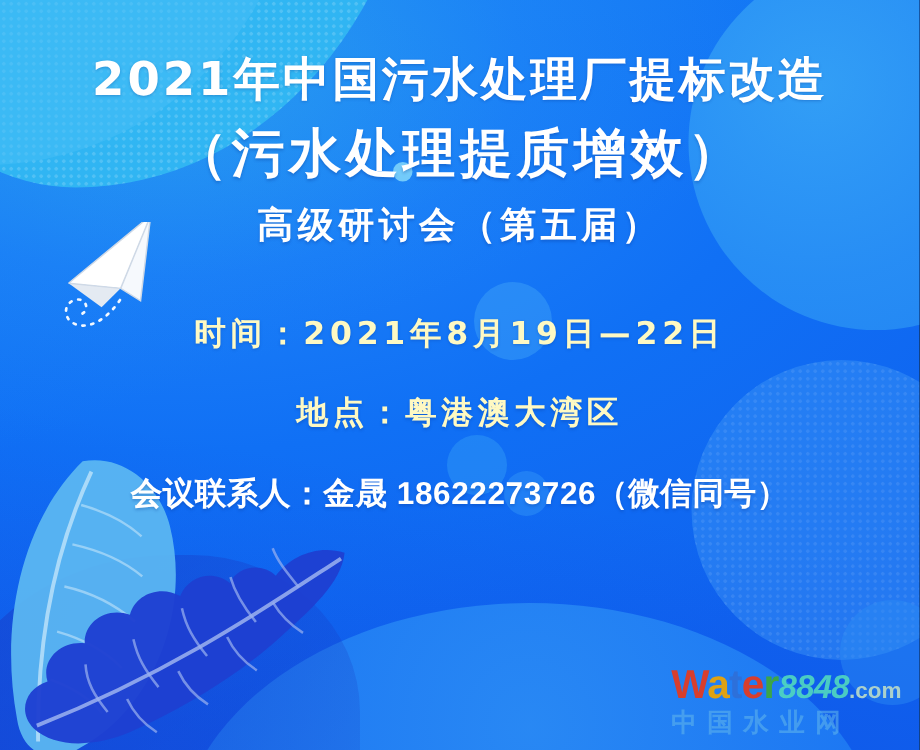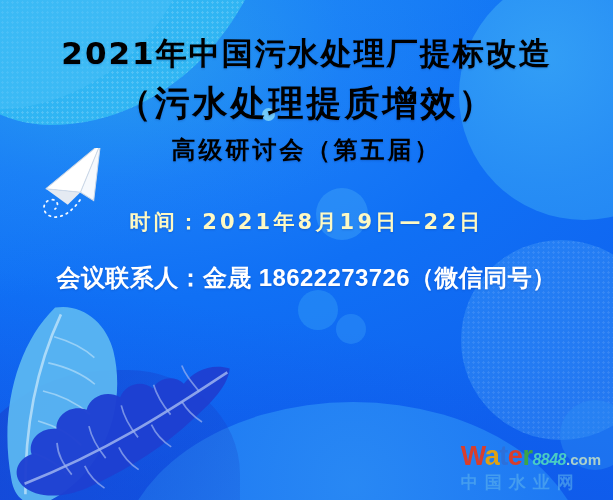--- a/index.html
+++ b/index.html
@@ -187,21 +187,21 @@
   .content {
     position: absolute;
     inset: 0;
     display: flex;
     flex-direction: column;
     align-items: center;
     z-index: 20;
   }
 
   .title-line {
-    color: #000000;
+    color: #ffffff;
     font-weight: 700;
     letter-spacing: 2.5px;
     text-align: center;
     white-space: nowrap;
     font-family: "DejaVu Sans", "Liberation Sans", sans-serif;
     text-shadow: 0 1px 2px rgba(10,50,140,0.30);
   }
   .title-1 { font-size: 31px; line-height: 1; margin-top: 38px; letter-spacing: 2px; }
   .title-2 { font-size: 35px; line-height: 1; margin-top: 17px; letter-spacing: 3px; }
   .title-3 { font-size: 24px; line-height: 1; margin-top: 17px; letter-spacing: 3px; }
@@ -216,21 +216,21 @@
     font-family: "DejaVu Sans", "Liberation Sans", sans-serif;
     text-shadow: 0 1px 2px rgba(10,50,140,0.28);
   }
   .info-1 { margin-top: 46px; }
   .info-2 { margin-top: 25px; }
   .info-3 { margin-top: 25px; }
 
   .contact-line {
     color: #ffffff;
     font-weight: 700;
-    font-size: 24px;
+    font-size: 21px;
     letter-spacing: 0.4px;
     text-align: center;
     white-space: nowrap;
     margin-top: 26px;
     font-family: "Liberation Sans", "DejaVu Sans", sans-serif;
     text-shadow: 0 1px 2px rgba(10,50,140,0.28);
   }
 
   
   .watermark {
@@ -252,21 +252,21 @@
   }
   .wm-top .c1 { color: #e8391d; }
   .wm-top .c2 { color: #f0a500; }
   .wm-top .c3 { color: #2f6fd8; }
   .wm-top .c4 { color: #e8391d; }
   .wm-top .c5 { color: #3fa93a; }
   .wm-num {
     font-style: italic;
     font-weight: 700;
     color: #4fd6c0;
-    font-size: 16px;
+    font-size: 22px;
     letter-spacing: -0.5px;
   }
   .wm-dotcom {
     font-size: 15px;
     font-weight: 700;
     color: #b8d9c9;
     font-style: normal;
     letter-spacing: 0;
   }
   .wm-bottom {
@@ -357,20 +357,21 @@
       <path d="M44 52 C 36 64, 24 72, 14 68 C 6 65, 6 54, 14 52 C 21 50, 24 58, 19 61"></path>
     </g>
   </svg>
 
   <div class="content">
     <div class="title-line title-1">2021年中国污水处理厂提标改造</div>
     <div class="title-line title-2">（污水处理提质增效）</div>
     <div class="title-line title-3">高级研讨会（第五届）</div>
 
     <div class="info-line info-1">时间：2021年8月19日—22日</div>
+    <div class="info-line info-2">地点：粤港澳大湾区</div>
 
     <div class="contact-line">会议联系人：金晟 18622273726（微信同号）</div>
   </div>
 
   <div class="watermark">
     <div class="wm-top"><span class="c1">W</span><span class="c2">a</span><span class="c3">t</span><span class="c4">e</span><span class="c5">r</span><span class="wm-num">8848</span><span class="wm-dotcom">.com</span></div>
     <div class="wm-bottom">中国水业网</div>
   </div>
 
 </div>

